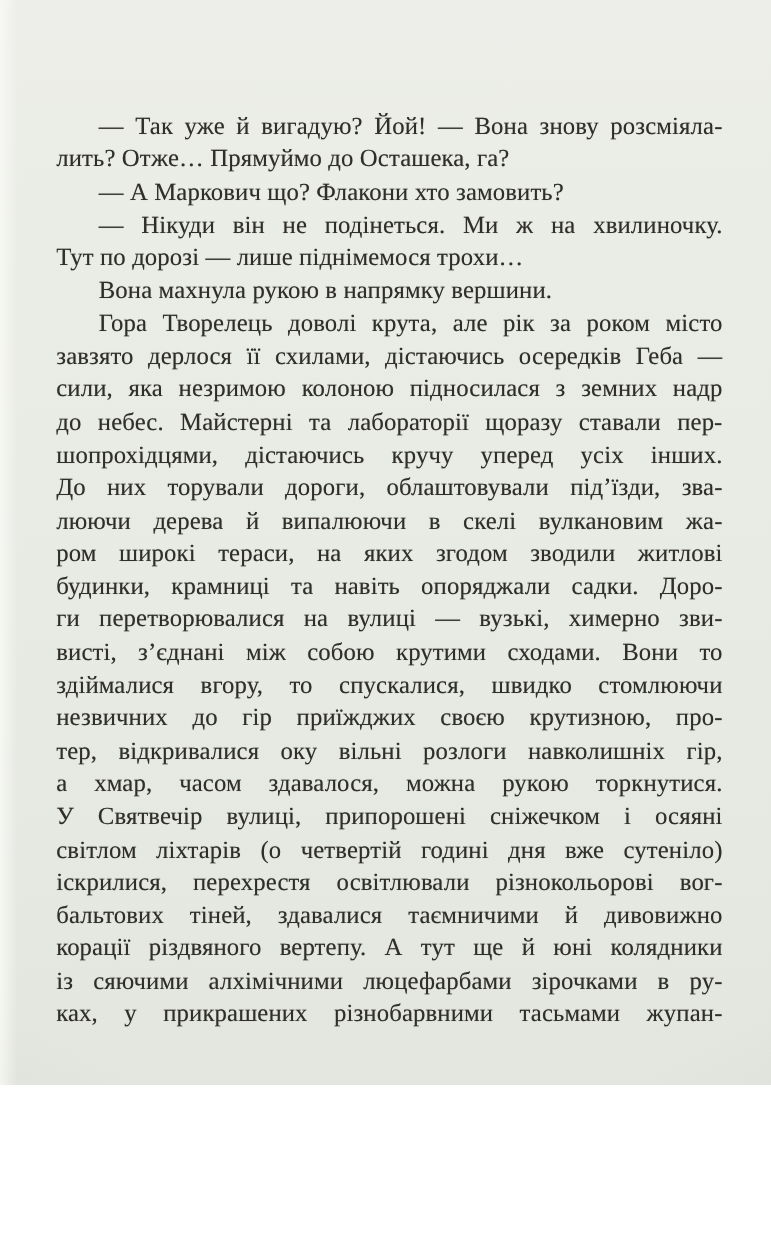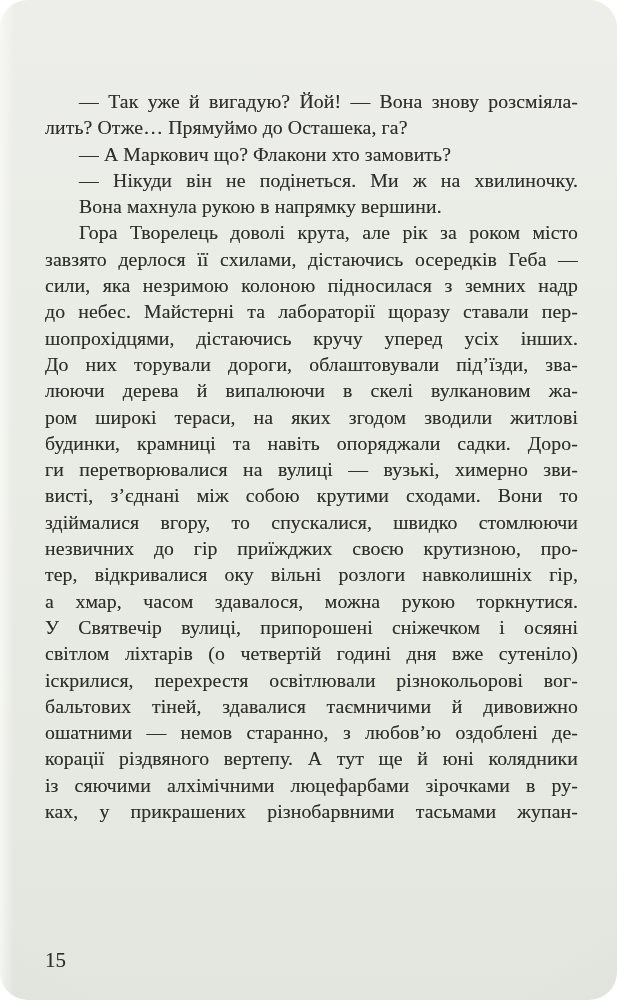--- a/index.html
+++ b/index.html
@@ -1,26 +1,25 @@
 <!DOCTYPE html>
 <html><head>
 <meta charset="utf-8">
 <style>
   html, body { margin: 0; padding: 0; }
   .page {
     position: relative;
     width: 617px;
-    height: 1000px;
+    height: 868px;
     overflow: hidden;
     font-family: "Liberation Serif", "DejaVu Serif", serif;
     background:
       radial-gradient(130% 105% at 50% 42%, rgba(255,255,255,0) 60%, rgba(105,110,98,0.10) 100%),
       linear-gradient(90deg, rgba(248,249,245,0.9) 0px, rgba(248,249,245,0) 14px),
       linear-gradient(180deg, #edeee9 0%, #eaece6 22%, #e8eae4 55%, #e5e7e1 86%, #e3e5df 100%);
-    border-radius: 28px;
   }
   .textblock {
     position: absolute;
     left: 45px;
     top: 88px;
     width: 533px;
   }
   .line {
     font-size: 19.8px;
     line-height: 26.3px;
@@ -47,39 +46,39 @@
 </style>
 </head>
 <body>
 
 <div class="page">
   <div class="textblock">
     <div class="line ind">— Так уже й вигадую? Йой! — Вона знову розсміяла-</div>
     <div class="line end">лить? Отже… Прямуймо до Осташека, га?</div>
     <div class="line ind end">— А Маркович що? Флакони хто замовить?</div>
     <div class="line ind">— Нікуди він не подінеться. Ми ж на хвилиночку.</div>
+    <div class="line end">Тут по дорозі — лише піднімемося трохи…</div>
     <div class="line ind end">Вона махнула рукою в напрямку вершини.</div>
     <div class="line ind">Гора Творелець доволі крута, але рік за роком місто</div>
     <div class="line">завзято дерлося її схилами, дістаючись осередків Геба —</div>
     <div class="line">сили, яка незримою колоною підносилася з земних надр</div>
     <div class="line">до небес. Майстерні та лабораторії щоразу ставали пер-</div>
     <div class="line">шопрохідцями, дістаючись кручу уперед усіх інших.</div>
     <div class="line">До них торували дороги, облаштовували під’їзди, зва-</div>
     <div class="line">люючи дерева й випалюючи в скелі вулкановим жа-</div>
     <div class="line">ром широкі тераси, на яких згодом зводили житлові</div>
     <div class="line">будинки, крамниці та навіть опоряджали садки. Доро-</div>
     <div class="line">ги перетворювалися на вулиці — вузькі, химерно зви-</div>
     <div class="line">висті, з’єднані між собою крутими сходами. Вони то</div>
     <div class="line">здіймалися вгору, то спускалися, швидко стомлюючи</div>
     <div class="line">незвичних до гір приїжджих своєю крутизною, про-</div>
     <div class="line">тер, відкривалися оку вільні розлоги навколишніх гір,</div>
     <div class="line">а хмар, часом здавалося, можна рукою торкнутися.</div>
     <div class="line">У Святвечір вулиці, припорошені сніжечком і осяяні</div>
     <div class="line">світлом ліхтарів (о четвертій годині дня вже сутеніло)</div>
     <div class="line">іскрилися, перехрестя освітлювали різнокольорові вог-</div>
     <div class="line">бальтових тіней, здавалися таємничими й дивовижно</div>
-    <div class="line">ошатними — немов старанно, з любов’ю оздоблені де-</div>
     <div class="line">корації різдвяного вертепу. А тут ще й юні колядники</div>
     <div class="line">із сяючими алхімічними люцефарбами зірочками в ру-</div>
     <div class="line">ках, у прикрашених різнобарвними тасьмами жупан-</div>
   </div>
   <div class="pageno">15</div>
 </div>
 
 </body></html>

